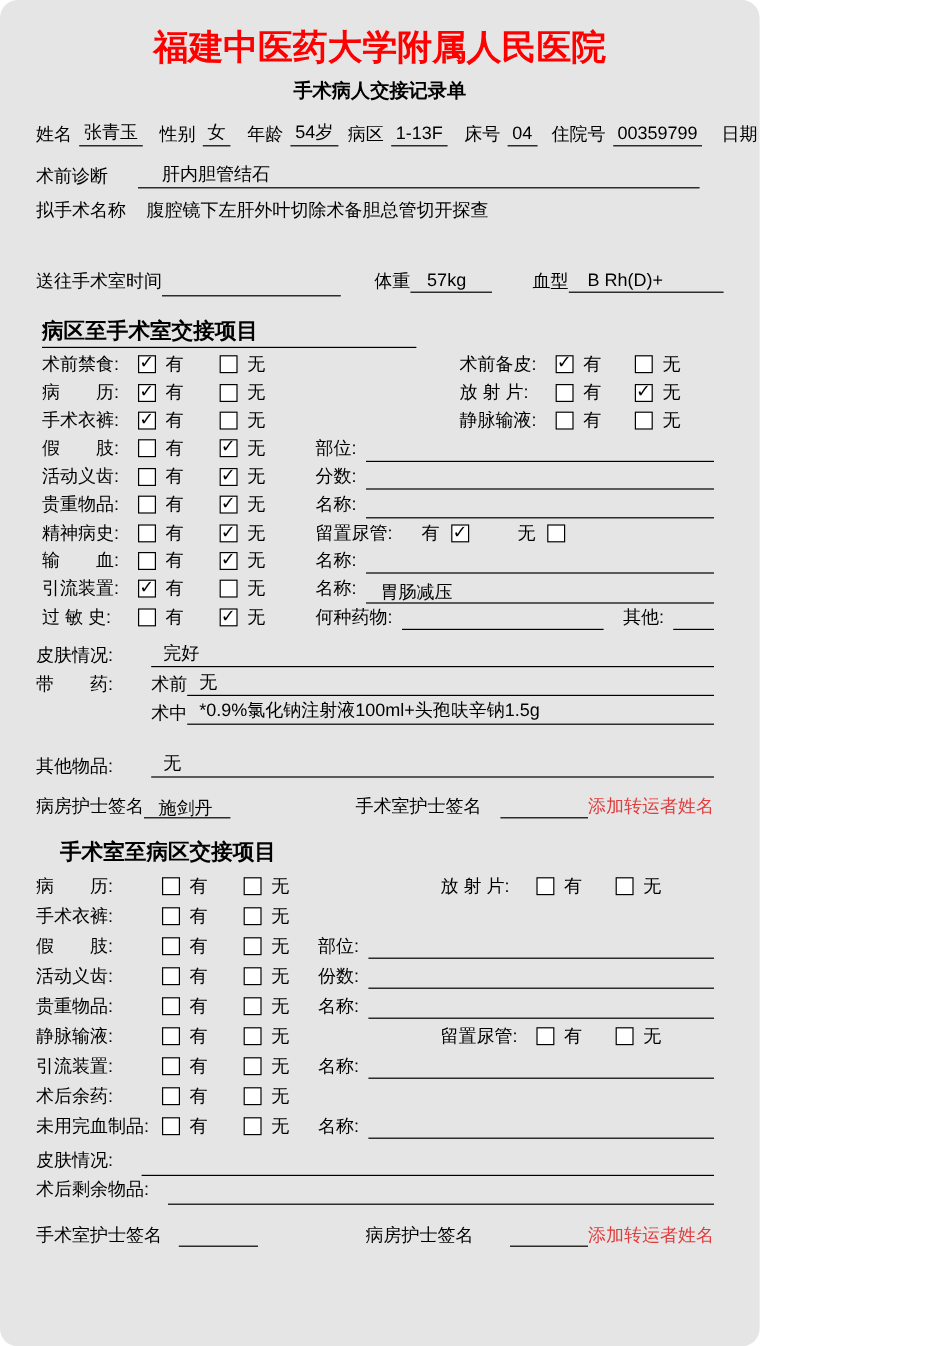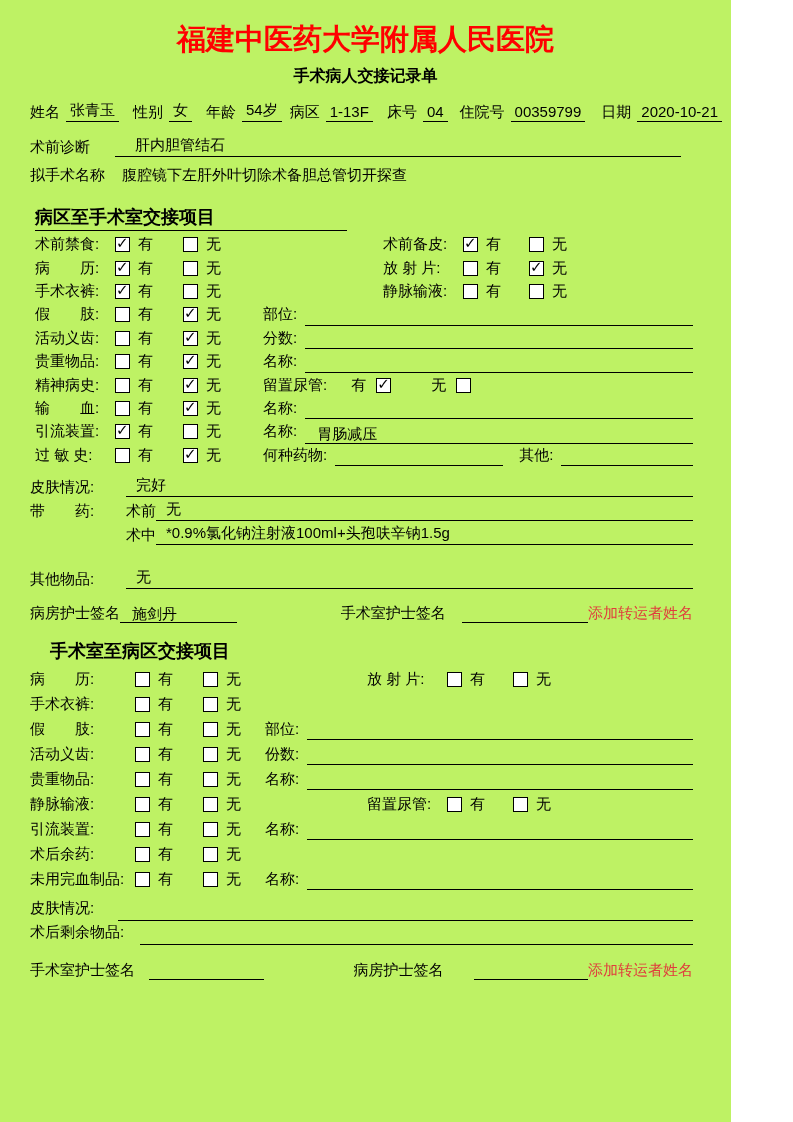--- a/index.html
+++ b/index.html
@@ -1,20 +1,20 @@
 <!DOCTYPE html>
 <html><head>
 <meta charset="utf-8">
 <style>
   * { margin:0; padding:0; box-sizing:border-box; }
   html,body { background:#fff; }
   .page {
-    position:relative; width:731px; height:1122px; background:#bef264;
+    position:relative; width:633px; height:1122px; background:#e5e5e5;
     font-family:"Liberation Sans","DejaVu Sans",sans-serif;
-    font-size:15px; color:#000; overflow:hidden;
+    font-size:15px; color:#000; overflow:hidden;border-radius:15px;
   }
   .title { text-align:center; font-weight:bold; font-size:29px; padding-top:20px; }
   .subtitle { text-align:center; font-weight:bold; font-size:16px; margin-top:6px; }
   .row { display:flex; align-items:center; }
   .u { border-bottom:1px solid #000; }
   .line { border-bottom:1px solid #000; height:16px; transform:translateY(3px); }
   .grow { flex:1; }
   .pat { margin:14px 30px 0 30px; display:flex; align-items:flex-end; }
   .pat .pl { white-space:nowrap; margin-right:6px; }
   .pat .pv { white-space:nowrap; padding:0 4px 1px 4px; }
@@ -73,20 +73,28 @@
   <div class="row lblrow" style="margin-top:14px">
     <span class="fl" style="width:85px">术前诊断</span>
     <span class="u grow" style="padding:0 0 1px 20px; margin-right:20px">肝内胆管结石</span>
   </div>
 
   <div class="row lblrow" style="margin-top:9px">
     <span class="fl" style="width:92px">拟手术名称</span>
     <span>腹腔镜下左肝外叶切除术备胆总管切开探查</span>
   </div>
 
+  <div class="row lblrow" style="margin-top:40px">
+    <span class="fl">送往手术室时间</span>
+    <span class="line" style="width:205px"></span>
+    <span class="fl" style="margin-left:28px">体重</span>
+    <span class="u" style="width:88px; padding:0 0 1px 14px">57kg</span>
+    <span class="fl" style="margin-left:34px">血型</span>
+    <span class="u" style="width:172px; padding:0 0 1px 16px">B Rh(D)+</span>
+  </div>
 
   <div class="sechead sechead1">病区至手术室交接项目</div>
 
   <div class="row cbrow1">
     <span class="lbl1">术前禁食:</span>
     <span class="cb on"></span>
     <span class="yn">有</span>
     <span class="cb gap1"></span>
     <span class="yn">无</span>
     <span style="margin-left:162px" class="lbl1">术前备皮:</span>

